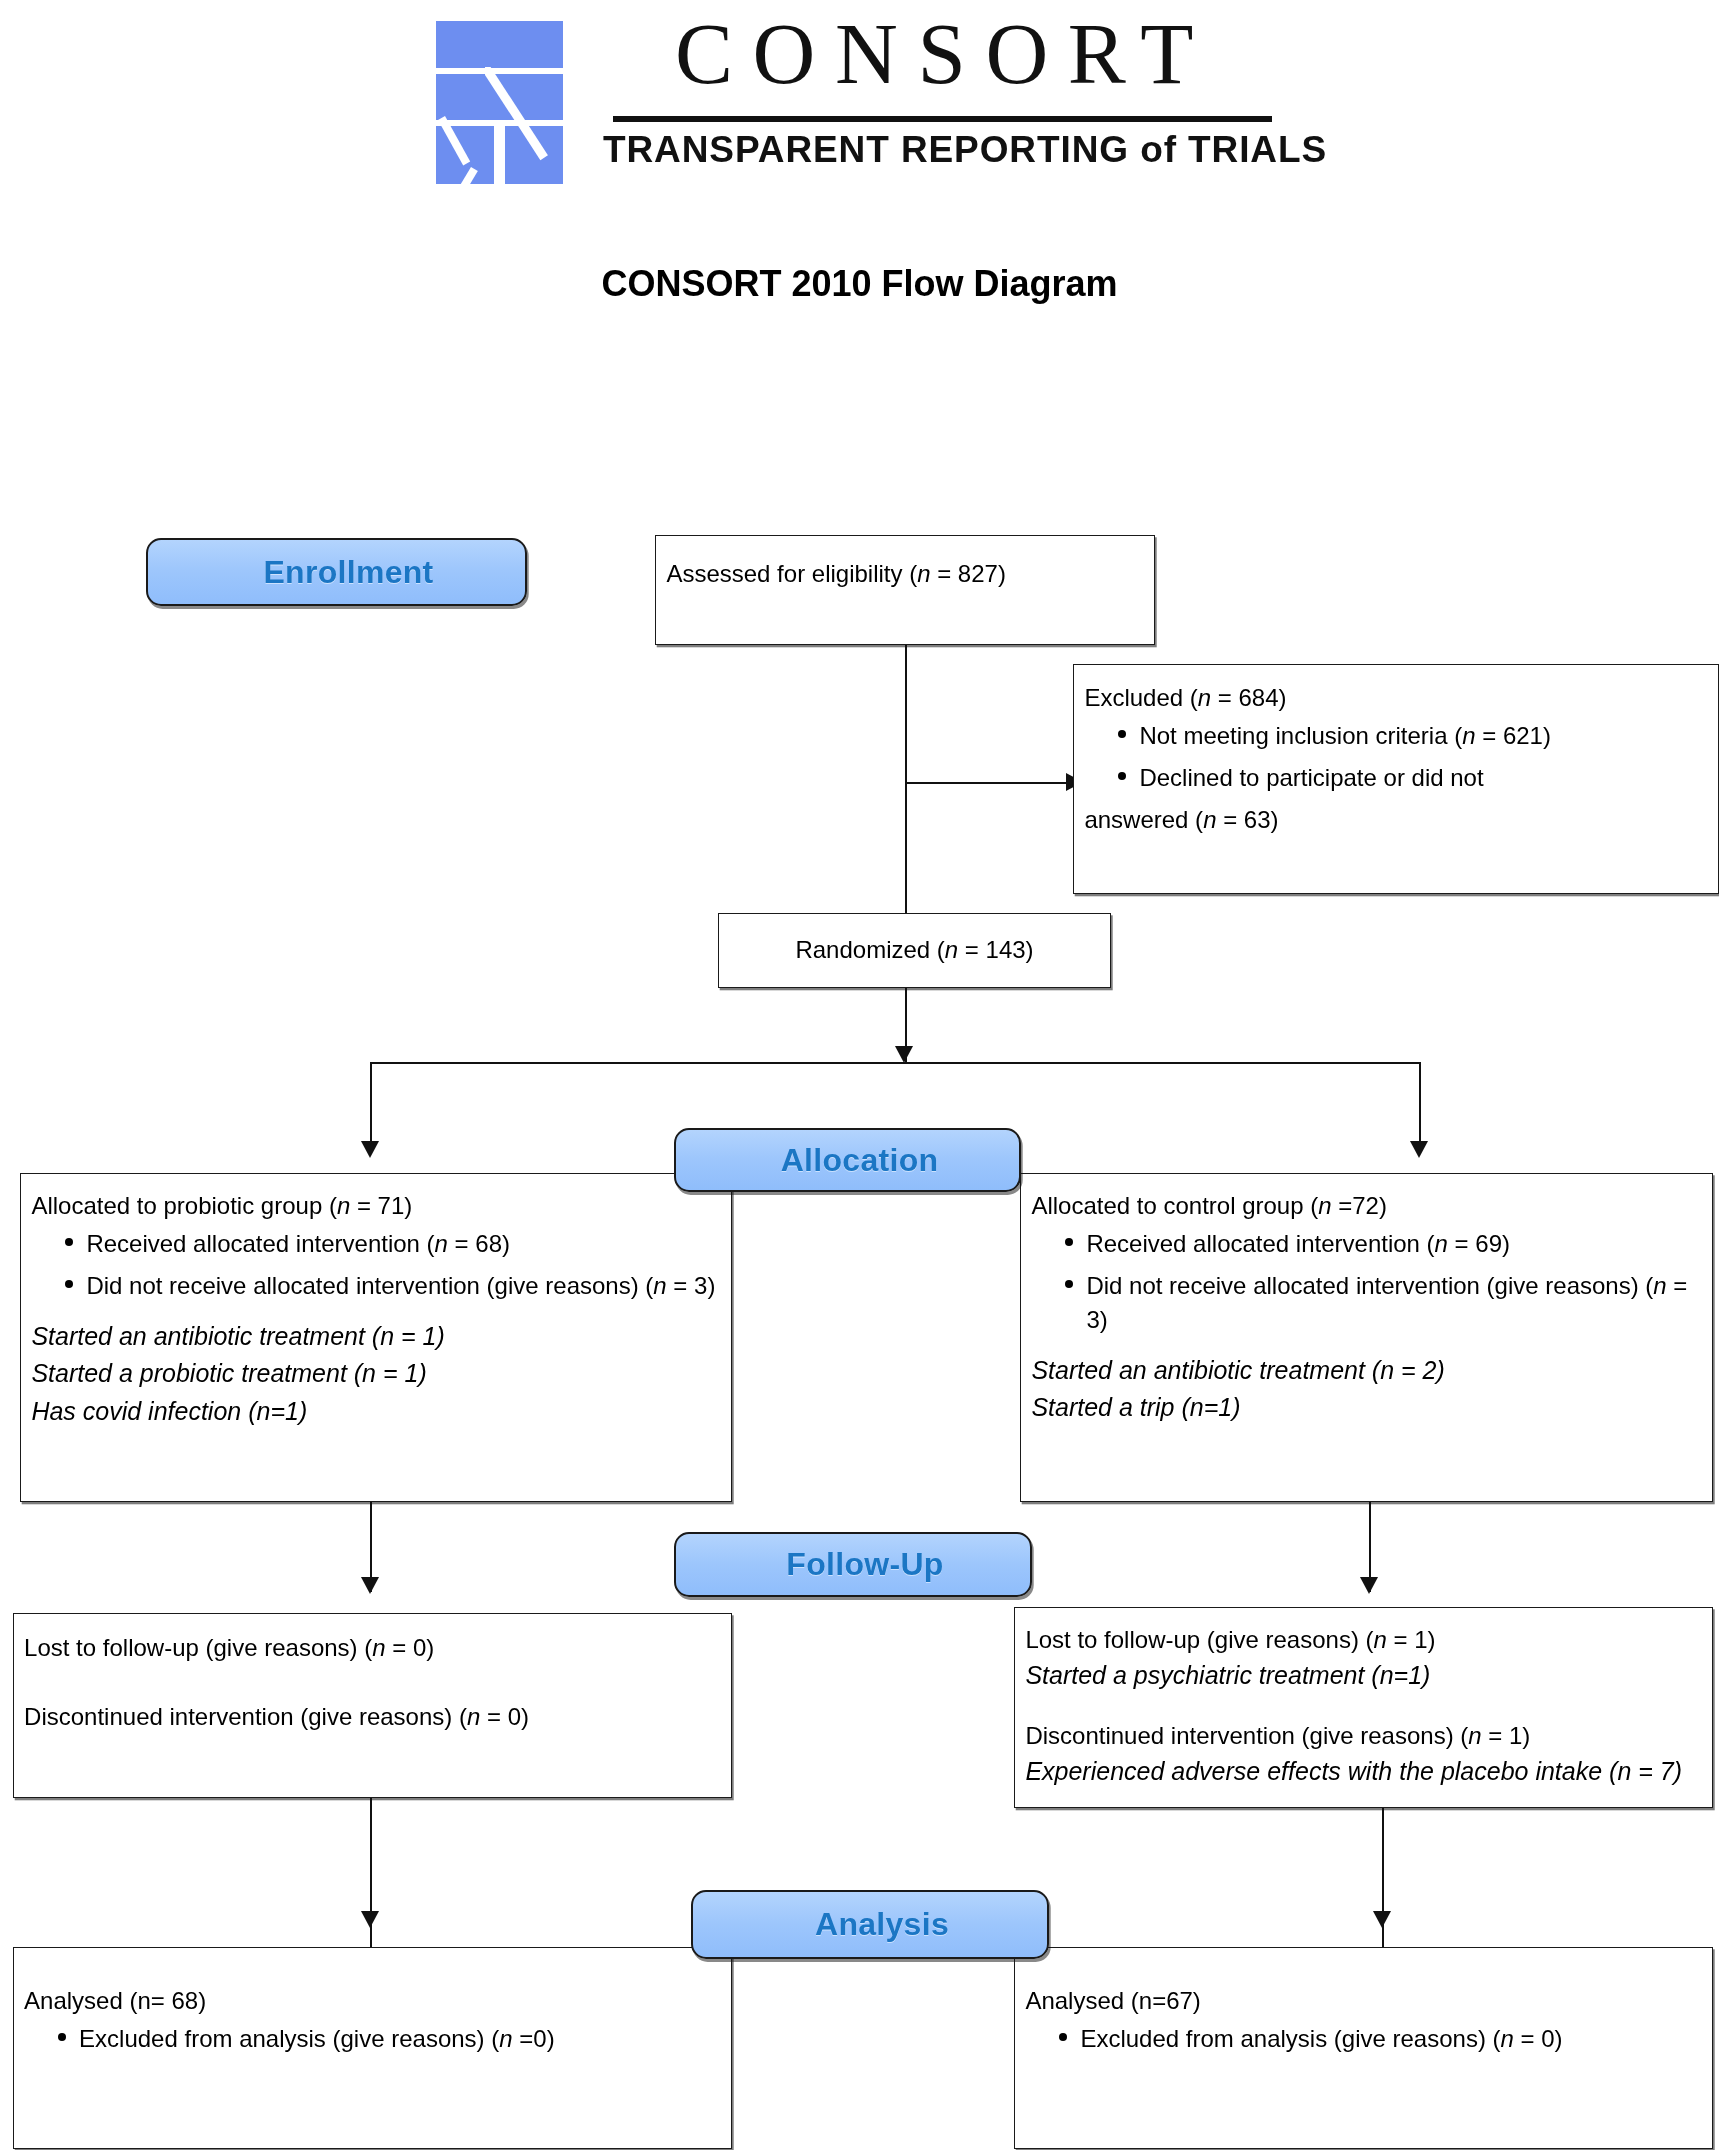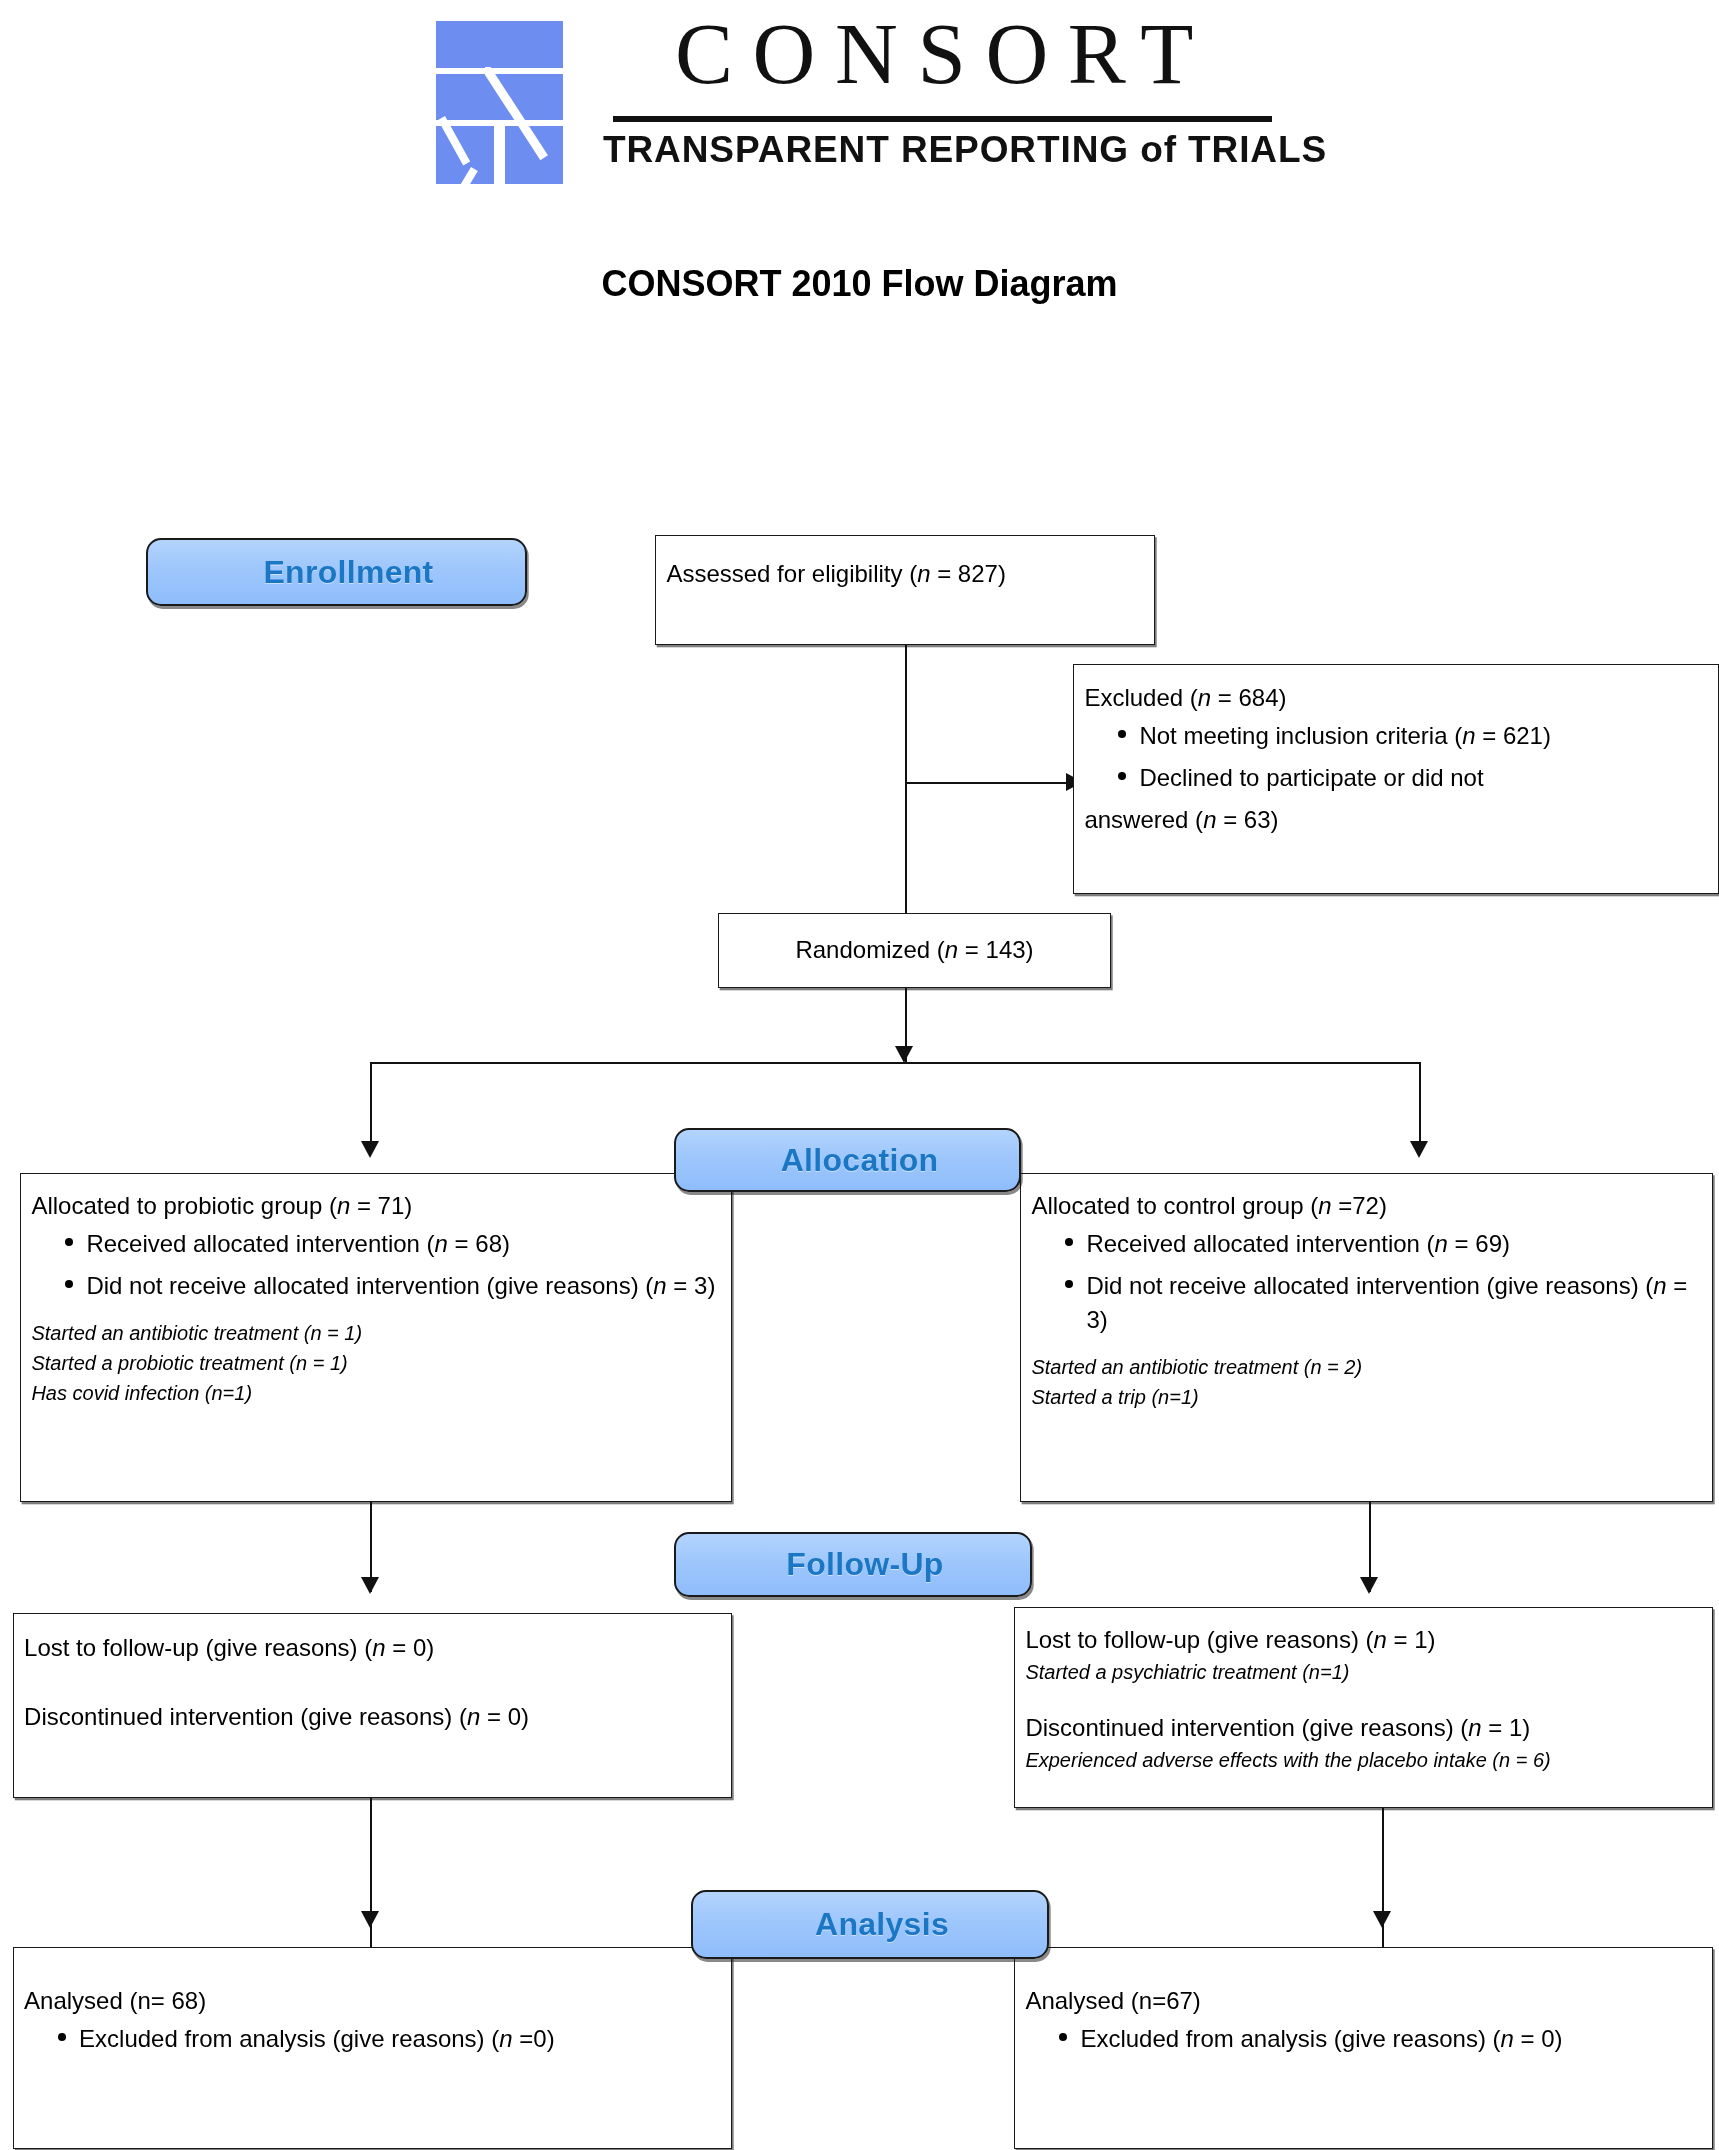--- a/index.html
+++ b/index.html
@@ -59,21 +59,21 @@
   .box .txt{
     position:absolute;left:0;right:0;padding:0 10.4px;box-sizing:border-box;
     font-size:24px;line-height:1.42;color:#000;
   }
   .it{font-style:italic;}
   ul.bl{margin:3.5px 0 0 0;padding:0 0 0 34px;list-style:none;}
   ul.bl li{position:relative;margin:0 0 8px 0;padding-left:21px;}
   ul.bl li .bullet{
     position:absolute;left:0;top:11px;width:8px;height:8px;border-radius:50%;background:#000;
   }
-  .sub{font-size:20px;line-height:1.5;font-style:italic;}
+  .sub{font-size:25px;line-height:1.5;font-style:italic;}
 
   
   .band{
     position:absolute;border:2.3px solid #1a1a1a;border-radius:15px;
     background:linear-gradient(180deg,#b3d4fd 0%,#9dc6fc 48%,#8fbdfb 100%);
     box-shadow:1.7px 2.9px 0 rgba(20,20,20,.5);
     display:flex;align-items:center;justify-content:center;box-sizing:border-box;z-index:6;padding-left:24px;
   }
   .band span{
     font-size:32px;font-weight:700;color:#1b76c4;letter-spacing:0.3px;
@@ -218,21 +218,21 @@
   <div class="box" style="left:1014px;top:1607px;width:699px;height:201px;">
     <div class="txt" style="top:15px;">
       <div>
         <span>Lost to follow-up (give reasons) (</span><span class="it">n</span><span> = 1)</span>
       </div>
       <div class="sub">Started a psychiatric treatment (n=1)</div>
       <div style="height:24px;"></div>
       <div>
         <span>Discontinued intervention (give reasons) (</span><span class="it">n</span><span> = 1)</span>
       </div>
-      <div class="sub">Experienced adverse effects with the placebo intake (n = 6)</div>
+      <div class="sub">Experienced adverse effects with the placebo intake (n = 7)</div>
     </div>
   </div>
 
   <div class="v-line" style="left:370px;top:1798px;height:151px;"></div>
   <div class="arrow-d" style="left:361px;top:1911px;"></div>
   <div class="v-line" style="left:1382px;top:1808px;height:141px;"></div>
   <div class="arrow-d" style="left:1373px;top:1911px;"></div>
 
   <div class="band" style="left:691px;top:1890px;width:358px;height:69px;align-items:center;">
     <span>Analysis</span>

